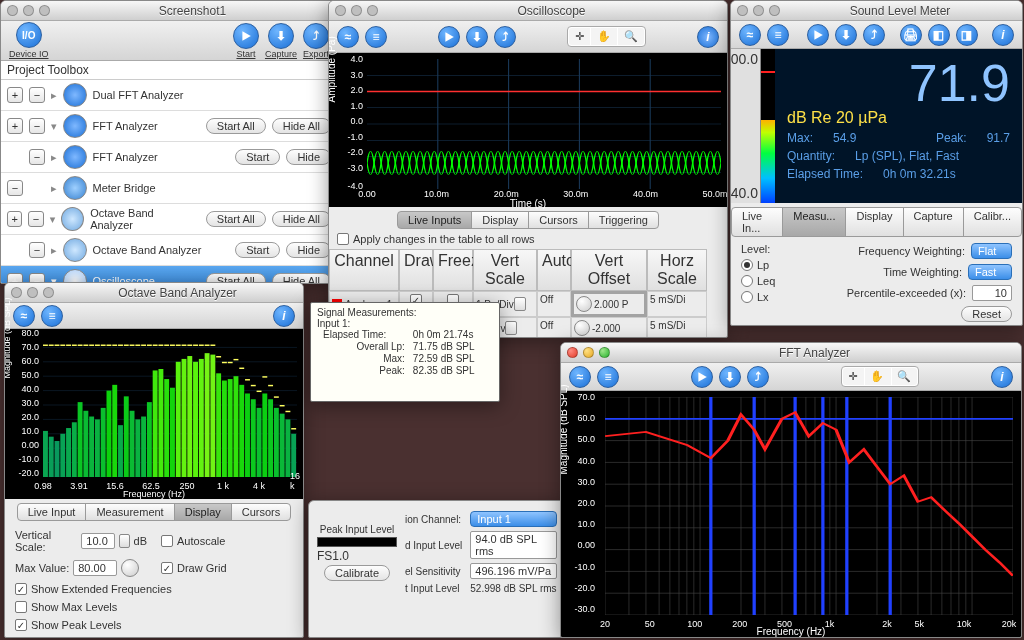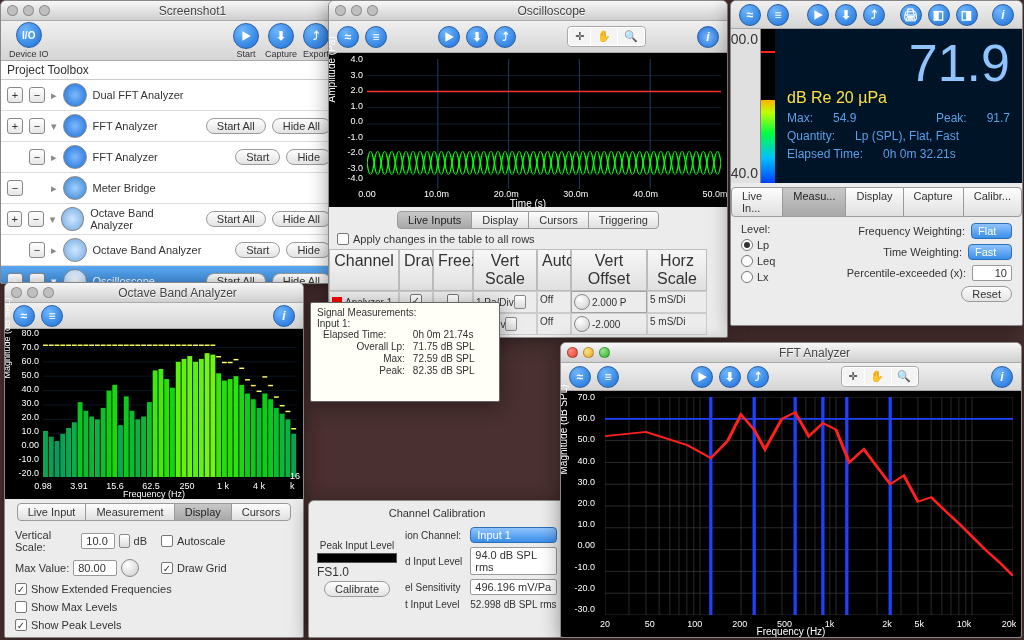--- a/index.html
+++ b/index.html
@@ -27,21 +27,21 @@
   .tabs .tab { background: linear-gradient(#fdfdfd,#e0e0e0); border:1px solid #9a9a9a; padding:2px 10px; font-size:11px; margin-left:-1px; cursor:pointer; }
   .tabs .tab:first-child { border-radius:4px 0 0 4px; margin-left:0; }
   .tabs .tab:last-child { border-radius:0 4px 4px 0; }
   .tabs .tab.active { background: linear-gradient(#c8c8c8,#a8a8a8); color:#222; }
   .plot { background:#000; position:relative; }
   .axis-label { position:absolute; color:#fff; font-size:10px; }
   .tick { position:absolute; color:#fff; font-size:9px; }
   .toolbox-row { display:flex; align-items:center; gap:6px; padding:3px 6px; border-bottom:1px solid #ddd; background:#fff; }
   .toolbox-row .sq { width:16px; height:16px; border:1px solid #888; background:linear-gradient(#fff,#e6e6e6); border-radius:3px; display:flex;align-items:center;justify-content:center;font-size:11px;cursor:pointer;}
   .circ { width:24px; height:24px; border-radius:50%; border:1px solid #888; display:flex;align-items:center;justify-content:center; }
-  .label { font-size:11px; }
+  .label { font-size:11px;text-decoration:underline; }
   .field { border:1px solid #999; background:#fff; padding:1px 4px; font-size:11px; border-radius:2px; }
   .check { width:12px; height:12px; border:1px solid #777; background:#fff; border-radius:2px; display:inline-flex;align-items:center;justify-content:center;font-size:10px;color:#333;}
   .stepper { width:12px; height:14px; border:1px solid #888; border-radius:2px; background:linear-gradient(#fff,#ddd); display:inline-block;}
   .knob { width:22px;height:22px;border-radius:50%;background:radial-gradient(circle at 35% 30%,#fff,#ccc);border:1px solid #888;display:inline-block;}
   .slm-display { background:#001428; color:#7fb8ff; padding:8px 12px; position:relative; }
   .slm-big { font-size:52px; font-weight:300; text-align:right; line-height:1; color:#8fc4ff; }
   .slm-sub { font-size:16px; color:#fde047; }
   .slm-line { display:flex; gap:20px; font-size:12px; color:#5a9fe8; margin-top:4px;}
   .meter-bar { width:14px; background:#000; position:relative; }
   .radio { width:12px;height:12px;border-radius:50%;border:1px solid #777;background:#fff;display:inline-flex;align-items:center;justify-content:center;}
@@ -207,21 +207,21 @@
     <div class="axis-label" style="bottom:-2px;left:50%;transform:translateX(-50%)">Time (s)</div>
     <div id="osc-yticks">
         <span class="tick" style="position: absolute; left: 6px; width: 28px; text-align: right; top: 1px;">4.0</span>
         <span class="tick" style="position: absolute; left: 6px; width: 28px; text-align: right; top: 16.5px;">3.0</span>
         <span class="tick" style="position: absolute; left: 6px; width: 28px; text-align: right; top: 32px;">2.0</span>
         <span class="tick" style="position: absolute; left: 6px; width: 28px; text-align: right; top: 47.5px;">1.0</span>
         <span class="tick" style="position: absolute; left: 6px; width: 28px; text-align: right; top: 63px;">0.0</span>
         <span class="tick" style="position: absolute; left: 6px; width: 28px; text-align: right; top: 78.5px;">-1.0</span>
         <span class="tick" style="position: absolute; left: 6px; width: 28px; text-align: right; top: 94px;">-2.0</span>
         <span class="tick" style="position: absolute; left: 6px; width: 28px; text-align: right; top: 109.5px;">-3.0</span>
-        <span class="tick" style="position: absolute; left: 6px; width: 28px; text-align: right; top: 120px;">-4.0</span>
+        <span class="tick" style="position: absolute; left: 6px; width: 28px; text-align: right; top: 128px;">-4.0</span>
       </div>
       <div id="osc-xticks">
         <span class="tick" style="position: absolute; bottom: 8px; left: 38px; transform: translateX(-50%);">0.00</span>
         <span class="tick" style="position: absolute; bottom: 8px; left: 107.6px; transform: translateX(-50%);">10.0m</span>
         <span class="tick" style="position: absolute; bottom: 8px; left: 177.2px; transform: translateX(-50%);">20.0m</span>
         <span class="tick" style="position: absolute; bottom: 8px; left: 246.8px; transform: translateX(-50%);">30.0m</span>
         <span class="tick" style="position: absolute; bottom: 8px; left: 316.4px; transform: translateX(-50%);">40.0m</span>
         <span class="tick" style="position: absolute; bottom: 8px; left: 386px; transform: translateX(-50%);">50.0m</span>
       </div>
   </div>
@@ -247,21 +247,21 @@
         <span style="width:10px;height:10px;background:#f00;display:inline-block"></span>
         <span>Analyzer 1</span>
       </div>
     <div style="border:1px solid #ccc;text-align:center;padding:2px"><span class="check">✓</span></div>
     <div style="border:1px solid #ccc;text-align:center;padding:2px"><span class="check"></span></div>
     <div style="border:1px solid #ccc;padding:2px;display:flex;align-items:center">
         <span>1 Pa/Div</span>
         <span class="stepper"></span>
       </div>
     <div style="border:1px solid #ccc;padding:2px"><span>Off</span></div>
-    <div style="border:1px solid #a3a3a3;padding:2px;display:flex;align-items:center;gap:2px">
+    <div style="border:3px solid #a3a3a3;padding:2px;display:flex;align-items:center;gap:2px">
         <span class="knob" style="width:16px;height:16px"></span>
         <span>2.000 P</span>
       </div>
     <div style="border:1px solid #ccc;padding:2px"><span>5 mS/Di</span></div>
     <div style="border:1px solid #ccc;padding:2px"></div>
     <div style="border:1px solid #ccc;text-align:center;padding:2px"></div>
     <div style="border:1px solid #ccc;text-align:center;padding:2px"></div>
     <div style="border:1px solid #ccc;padding:2px;display:flex;align-items:center">
         <span>Pa/Div</span>
         <span class="stepper"></span>
@@ -269,20 +269,28 @@
     <div style="border:1px solid #ccc;padding:2px"><span>Off</span></div>
     <div style="border:1px solid #ccc;padding:2px;display:flex;align-items:center;gap:2px">
         <span class="knob" style="width:16px;height:16px"></span>
         <span>-2.000</span>
       </div>
     <div style="border:1px solid #ccc;padding:2px"><span>5 mS/Di</span></div>
   </div>
 </div>
 
 <div class="window" style="left:730px;top:0;width:293px;height:326px;">
+  <div class="titlebar">
+    <div class="traffic">
+        <span class="tl d"></span>
+        <span class="tl d"></span>
+        <span class="tl d"></span>
+      </div>
+    <div class="title">Sound Level Meter</div>
+  </div>
   <div class="toolbar" style="height:28px">
     <div class="tbtn sm">≈</div>
     <div class="tbtn sm">≡</div>
     <span style="width:6px"></span>
     <div class="tbtn sm">
         <svg viewBox="0 0 10 10">
           <path d="M2 1l7 4-7 4z"></path>
         </svg>
       </div>
     <div class="tbtn sm">⬇</div>
@@ -558,21 +566,20 @@
     <span style="text-align:right">Overall Lp:</span>
       <span>71.75 dB  SPL</span>
     <span style="text-align:right">Max:</span>
       <span>72.59 dB  SPL</span>
     <span style="text-align:right">Peak:</span>
       <span>82.35 dB  SPL</span>
   </div>
 </div>
 
 <div class="window" style="left:308px;top:500px;width:258px;height:138px;padding-top:4px">
-  <div style="text-align:center;font-size:11px;padding:2px">Channel Calibration</div>
   <div style="display:grid;grid-template-columns:auto auto auto;gap:4px 8px;padding:6px 8px;font-size:10px;align-items:center">
     <span>ion Channel:</span>
       <select class="aqua"><option>Input 1</option></select>
     <div style="grid-row:1/5;display:flex;flex-direction:column;align-items:center;gap:2px">
       <span>Peak Input Level</span>
       <div style="width:80px;height:10px;background:#000;border:1px solid #555"></div>
       <div style="display:flex;width:80px;font-size:12px">
           <span></span>
           <span>FS</span>
           <span>1.0</span>

